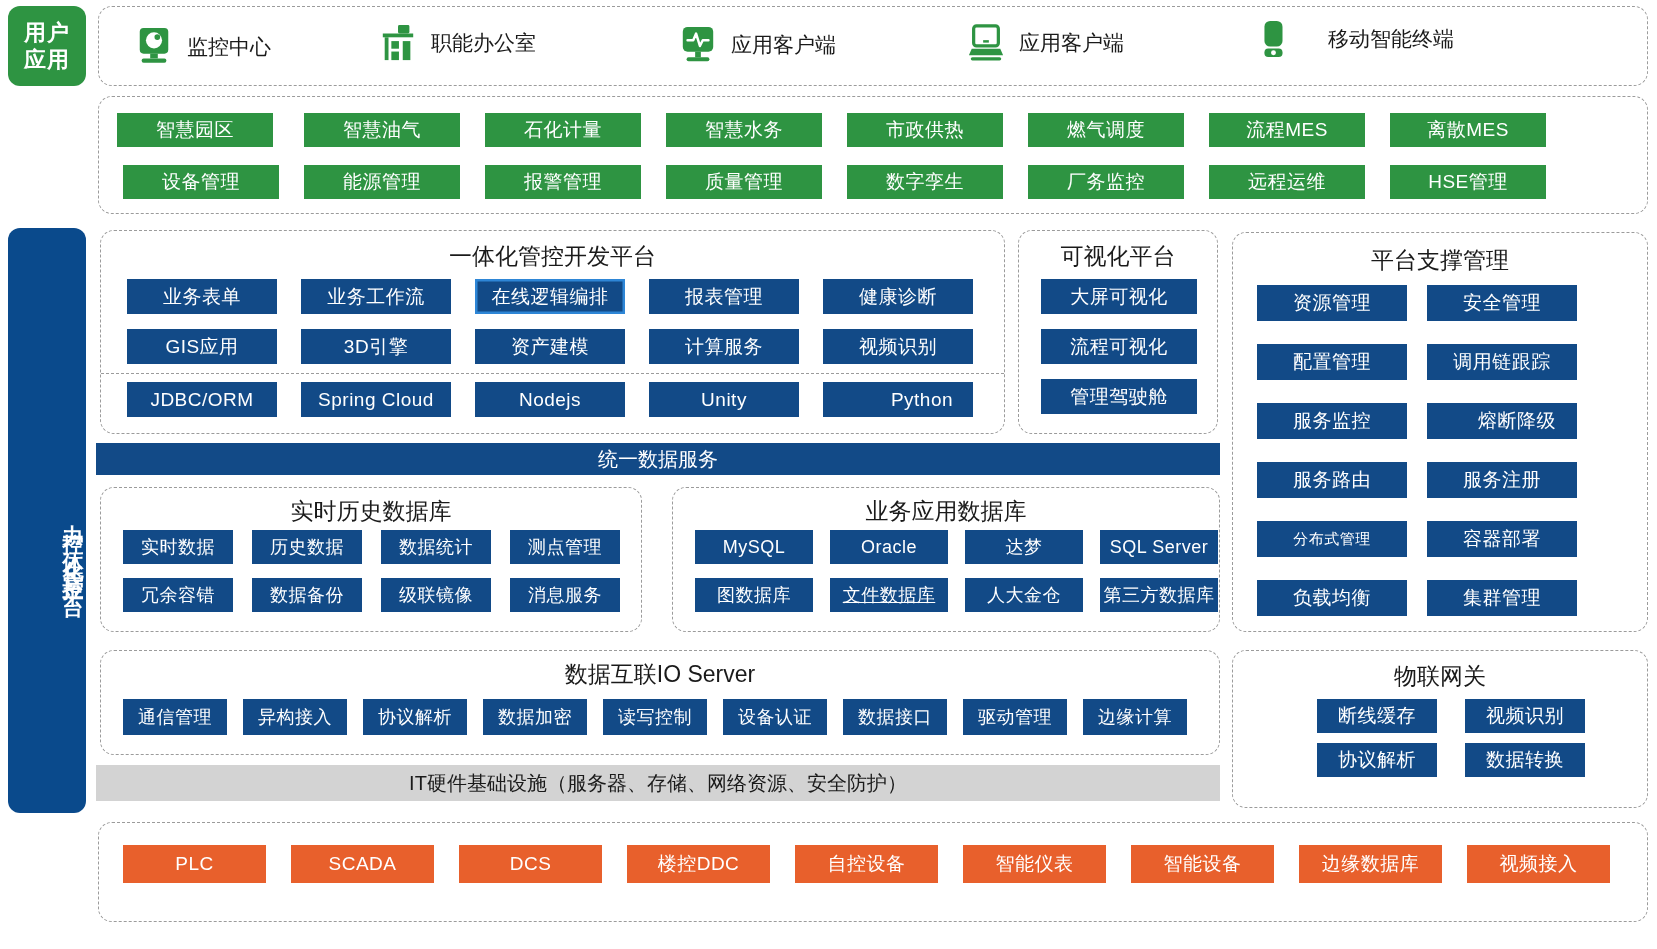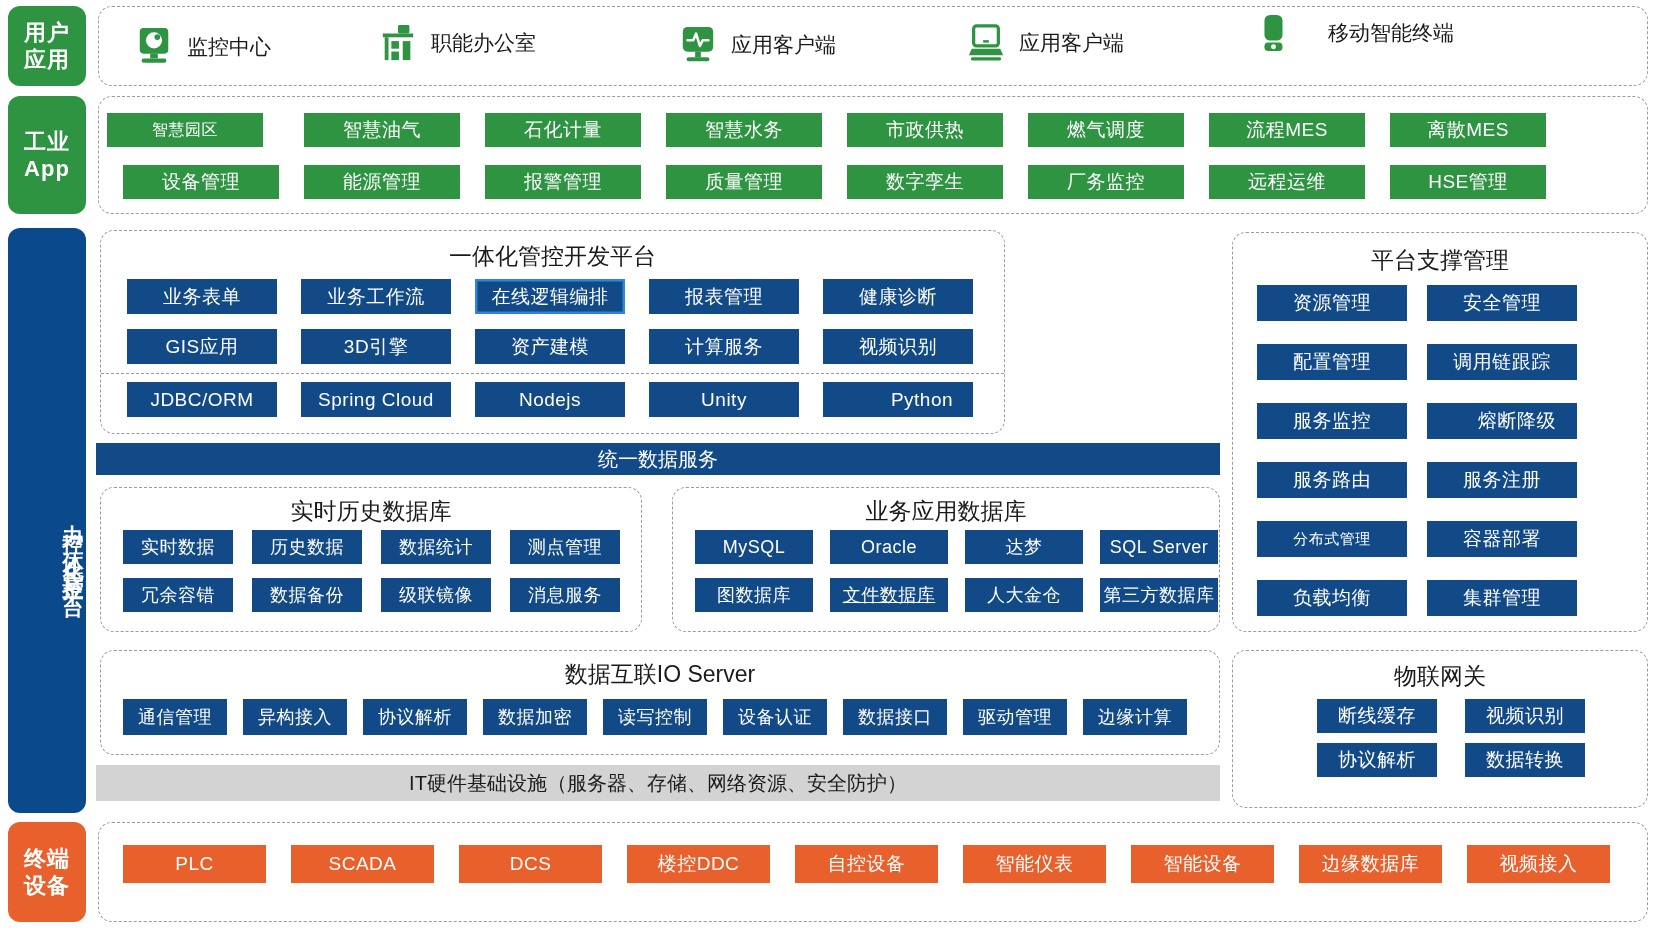--- a/index.html
+++ b/index.html
@@ -108,31 +108,23 @@
 </head>
 <body>
 
 <div id="page">
 
   <div class="badge badge-green" id="badge-user">
     <span>用户</span>
     <span>应用</span>
   </div>
 
-  <div class="badge badge-green" id="badge-app">
-    <span>工业</span>
-    <span>App</span>
-  </div>
 
   <div class="badge badge-blue" id="badge-platform">力控一体化管控平台</div>
 
-  <div class="badge badge-orange" id="badge-terminal">
-    <span>终端</span>
-    <span>设备</span>
-  </div>
 
   <div class="dashed" style="left:98px; top:6px; width:1550px; height:80px;">
 
     <div class="appitem" style="left:36px; top:20px;">
       <svg class="icon" viewBox="0 0 40 42">
         <rect x="5" y="1" width="30" height="27" rx="4" fill="#2E9442"></rect>
         <circle cx="20" cy="14" r="8.5" fill="#ffffff"></circle>
         <circle cx="23.5" cy="10.5" r="3" fill="#2E9442"></circle>
         <rect x="16" y="28" width="8" height="5" fill="#2E9442"></rect>
         <rect x="7" y="33" width="26" height="4.5" rx="2" fill="#2E9442"></rect>
@@ -165,33 +157,33 @@
     <div class="appitem" style="left:868px; top:16px;">
       <svg class="icon" viewBox="0 0 40 42">
         <rect x="7" y="3" width="26" height="21" rx="3" fill="none" stroke="#2E9442" stroke-width="3.4"></rect>
         <rect x="17" y="18" width="6" height="2.6" fill="#2E9442"></rect>
         <path d="M5 27 H35 L38 34 H2 Z" fill="#2E9442"></path>
         <rect x="4" y="36" width="32" height="3.4" rx="1.7" fill="#2E9442"></rect>
       </svg>
       <span class="label">应用客户端</span>
     </div>
 
-    <div class="appitem" style="left:1155px; top:6px;gap:36px;">
+    <div class="appitem" style="left:1155px; top:12px;gap:36px;">
       <svg class="icon" viewBox="0 0 40 42">
         <rect x="11" y="2" width="19" height="27" rx="6" fill="#2E9442"></rect>
         <rect x="11" y="31" width="19" height="9" rx="4" fill="#2E9442"></rect>
         <circle cx="20.5" cy="35.5" r="2.6" fill="#ffffff"></circle>
       </svg>
       <span class="label">移动智能终端</span>
     </div>
   </div>
 
   <div class="dashed" style="left:98px; top:96px; width:1550px; height:118px;">
     <div id="industrial-app-row1">
-        <div class="chip chip-green" style="left: 8px; top: 16px; width: 156px; height: 34px; font-size: 16px;">智慧园区</div>
+        <div class="chip chip-green" style="left: 18px; top: 16px; width: 156px; height: 34px; font-size: 19px;">智慧园区</div>
         <div class="chip chip-green" style="left: 205px; top: 16px; width: 156px; height: 34px; font-size: 19px;">智慧油气</div>
         <div class="chip chip-green" style="left: 386px; top: 16px; width: 156px; height: 34px; font-size: 19px;">石化计量</div>
         <div class="chip chip-green" style="left: 567px; top: 16px; width: 156px; height: 34px; font-size: 19px;">智慧水务</div>
         <div class="chip chip-green" style="left: 748px; top: 16px; width: 156px; height: 34px; font-size: 19px;">市政供热</div>
         <div class="chip chip-green" style="left: 929px; top: 16px; width: 156px; height: 34px; font-size: 19px;">燃气调度</div>
         <div class="chip chip-green" style="left: 1110px; top: 16px; width: 156px; height: 34px; font-size: 19px;">流程MES</div>
         <div class="chip chip-green" style="left: 1291px; top: 16px; width: 156px; height: 34px; font-size: 19px;">离散MES</div>
       </div>
     <div id="industrial-app-row2">
         <div class="chip chip-green" style="left: 24px; top: 68px; width: 156px; height: 34px; font-size: 19px;">设备管理</div>
@@ -224,20 +216,28 @@
       </div>
     <div id="dev-row3">
         <div class="chip chip-blue" style="left: 26px; top: 151px; width: 150px; height: 35px; font-size: 19px;">JDBC/ORM</div>
         <div class="chip chip-blue" style="left: 200px; top: 151px; width: 150px; height: 35px; font-size: 19px;">Spring Cloud</div>
         <div class="chip chip-blue" style="left: 374px; top: 151px; width: 150px; height: 35px; font-size: 19px;">Nodejs</div>
         <div class="chip chip-blue" style="left: 548px; top: 151px; width: 150px; height: 35px; font-size: 19px;">Unity</div>
         <div class="chip chip-blue" style="left: 722px; top: 151px; width: 150px; height: 35px; font-size: 19px; padding-left: 48px;">Python</div>
       </div>
   </div>
 
+  <div class="dashed" style="left:1018px; top:230px; width:200px; height:204px;">
+    <div class="sect-title" style="left:0; right:0; top:10px;">可视化平台</div>
+    <div id="viz-items">
+        <div class="chip chip-blue" style="left: 22px; top: 48px; width: 156px; height: 35px; font-size: 19px;">大屏可视化</div>
+        <div class="chip chip-blue" style="left: 22px; top: 98px; width: 156px; height: 35px; font-size: 19px;">流程可视化</div>
+        <div class="chip chip-blue" style="left: 22px; top: 148px; width: 156px; height: 35px; font-size: 19px;">管理驾驶舱</div>
+      </div>
+  </div>
 
   <div class="dashed" style="left:1232px; top:232px; width:416px; height:400px;">
     <div class="sect-title" style="left:0; right:0; top:12px;">平台支撑管理</div>
     <div id="support-left">
         <div class="chip chip-blue" style="left: 24px; top: 52px; width: 150px; height: 36px; font-size: 19px;">资源管理</div>
         <div class="chip chip-blue" style="left: 24px; top: 111px; width: 150px; height: 36px; font-size: 19px;">配置管理</div>
         <div class="chip chip-blue" style="left: 24px; top: 170px; width: 150px; height: 36px; font-size: 19px;">服务监控</div>
         <div class="chip chip-blue" style="left: 24px; top: 229px; width: 150px; height: 36px; font-size: 19px;">服务路由</div>
         <div class="chip chip-blue" style="left: 24px; top: 288px; width: 150px; height: 36px; font-size: 15px;">分布式管理</div>
         <div class="chip chip-blue" style="left: 24px; top: 347px; width: 150px; height: 36px; font-size: 19px;">负载均衡</div>

